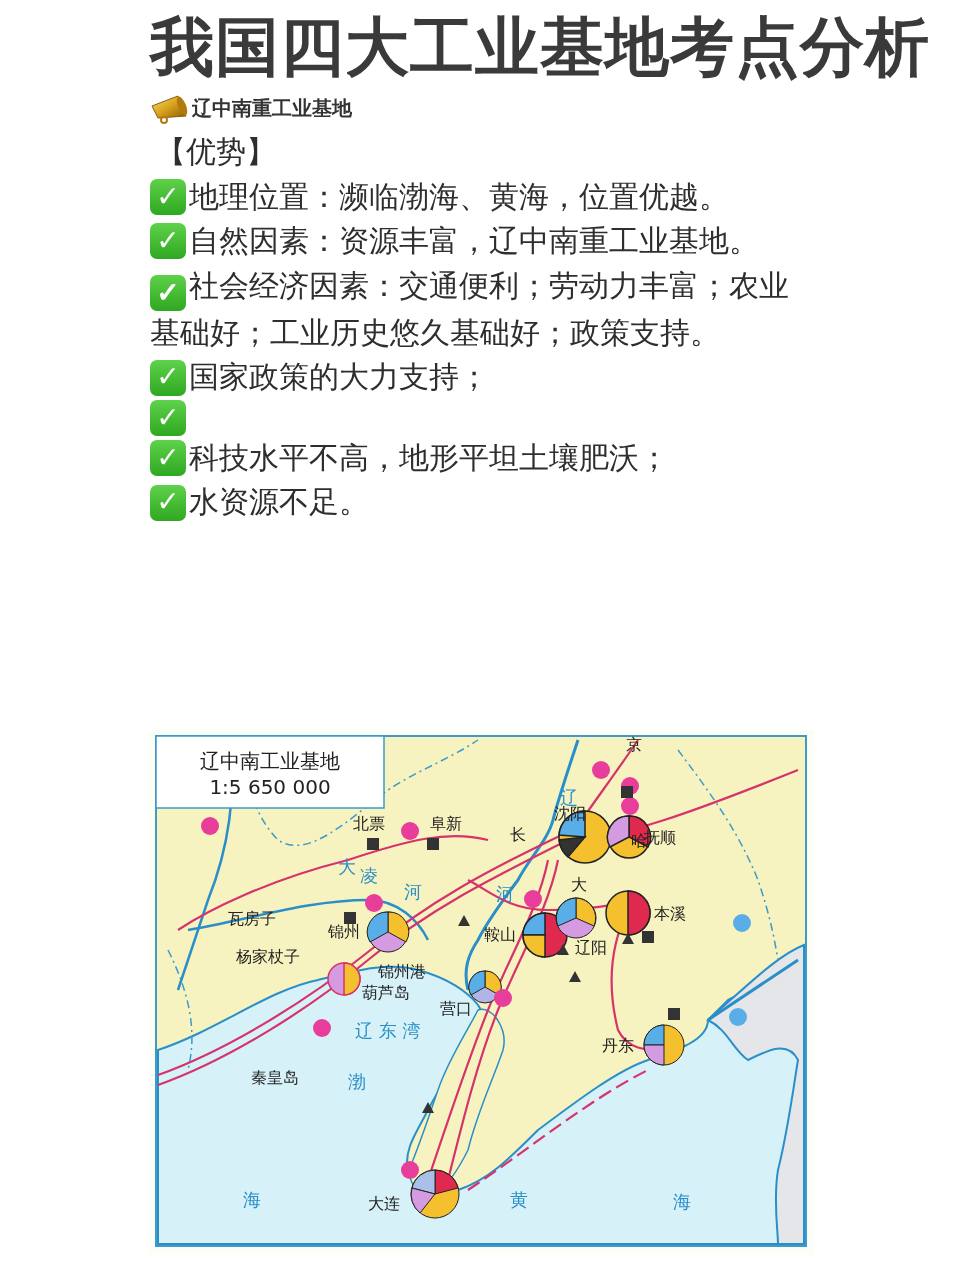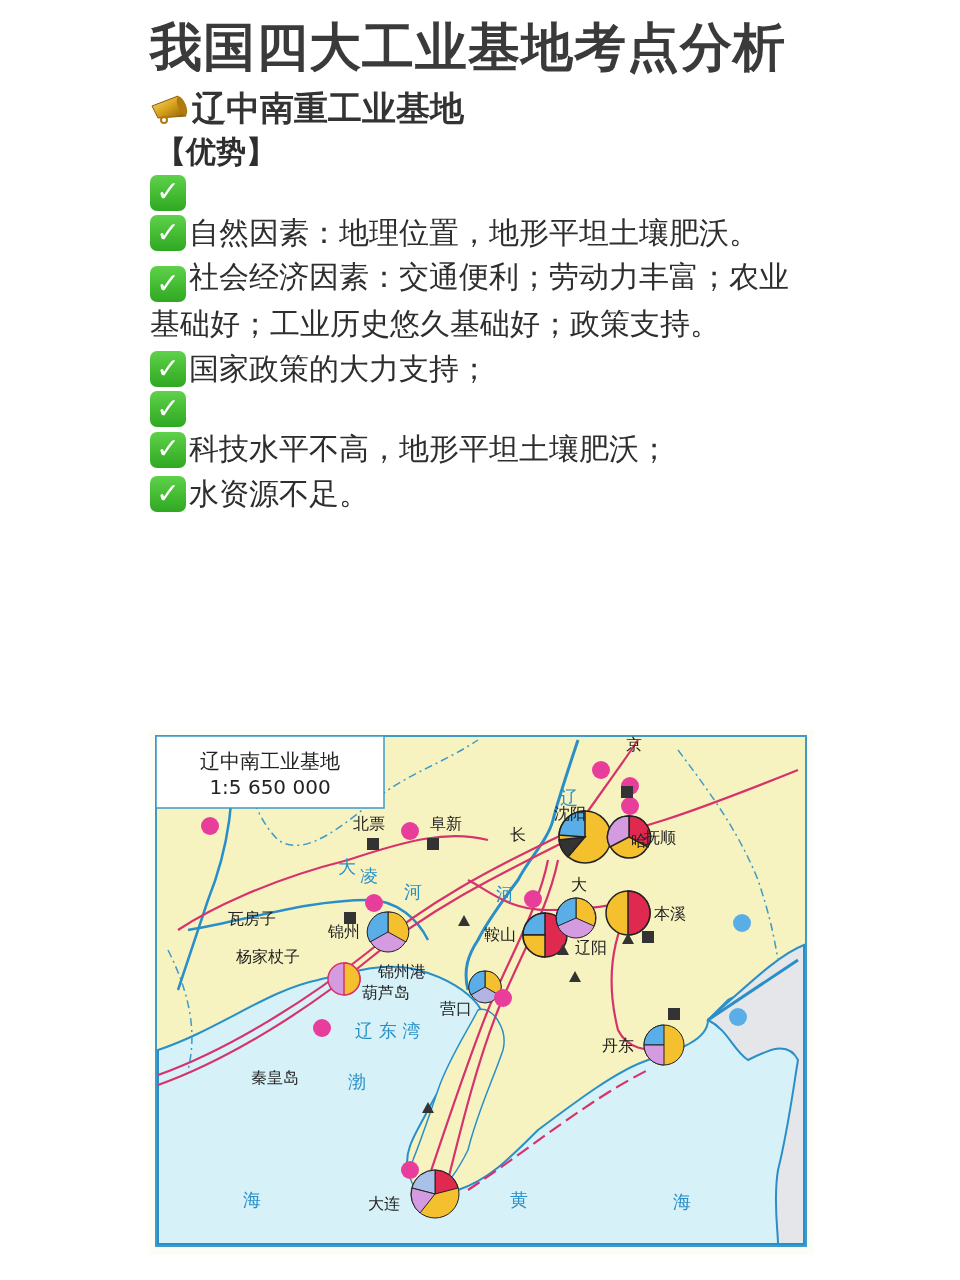--- a/index.html
+++ b/index.html
@@ -1,30 +1,30 @@
 <!DOCTYPE html>
 <html><head>
   <meta charset="utf-8">
   <style>
     html, body { margin: 0; padding: 0; background: #ffffff; }
     body { width: 960px; height: 1280px; position: relative; overflow: hidden;
            font-family: "DejaVu Sans", "Liberation Sans", sans-serif; color: #333; }
-    .title { position: absolute; left: 150px; top: 14px; font-size: 52px; font-weight: bold;
+    .title { position: absolute; left: 150px; top: 14px; font-size: 64px; font-weight: bold;
              color: #3a3a3a; letter-spacing: 1px; line-height: 66px; }
-    .subtitle { position: absolute; left: 150px; top: 86px; font-size: 34px; font-weight: bold;
+    .subtitle { position: absolute; left: 150px; top: 86px; font-size: 20px; font-weight: bold;
                 color: #333; line-height: 44px; display: flex; align-items: center; }
     .megaphone { width: 38px; height: 32px; margin-right: 4px; }
     .content { position: absolute; left: 150px; top: 130px; width: 660px; font-size: 30px;
                line-height: 44.5px; color: #2e2e2e; }
     .line { display: flex; align-items: center; white-space: nowrap; }
-    .wrap { white-space: normal; display: block; }
+    .wrap { white-space: normal; display: block; font-family: Liberation Serif, serif; }
     .check { display: inline-flex; width: 36px; height: 36px; background: linear-gradient(#5fd14a,#2fa821);
              border-radius: 7px; color: #fff; font-size: 28px; font-weight: bold; align-items: center;
              justify-content: center; margin-right: 3px; vertical-align: -6px; flex-shrink: 0; }
-    .bracket { padding-left: 6px; font-weight: bold; }
+    .bracket { padding-left: 6px; }
     .map { position: absolute; left: 148px; top: 730px; width: 666px; height: 525px; }
   </style>
 </head>
 <body>
 
 <div class="title">我国四大工业基地考点分析</div>
 
 <div class="subtitle">
   <svg class="megaphone" viewBox="0 0 38 32">
     <defs>
@@ -38,24 +38,25 @@
     <ellipse cx="32" cy="14" rx="4" ry="10" fill="#b07a0e" transform="rotate(-22 32 14)"></ellipse>
     <circle cx="14" cy="28" r="3" fill="none" stroke="#b07a0e" stroke-width="2"></circle>
   </svg>
   <span>辽中南重工业基地</span>
 </div>
 
 <div class="content">
   <div class="line bracket">【优势】</div>
   <div class="line">
     <span class="check">✓</span>
-  </div>
-  <div class="line">
-    <span class="check">✓</span>
-    <span>自然因素：地理位置，地形平坦土壤肥沃。</span>
+    <span>地理位置：濒临渤海、黄海，位置优越。</span>
+  </div>
+  <div class="line">
+    <span class="check">✓</span>
+    <span>自然因素：资源丰富，辽中南重工业基地。</span>
   </div>
   <div class="wrap">
     <span class="check">✓</span><span>社会经济因素：交通便利；劳动力丰富；农业基础好；工业历史悠久基础好；政策支持。</span>
   </div>
   <div class="line">
     <span class="check">✓</span>
     <span>国家政策的大力支持；</span>
   </div>
   <div class="line">
     <span class="check">✓</span>

